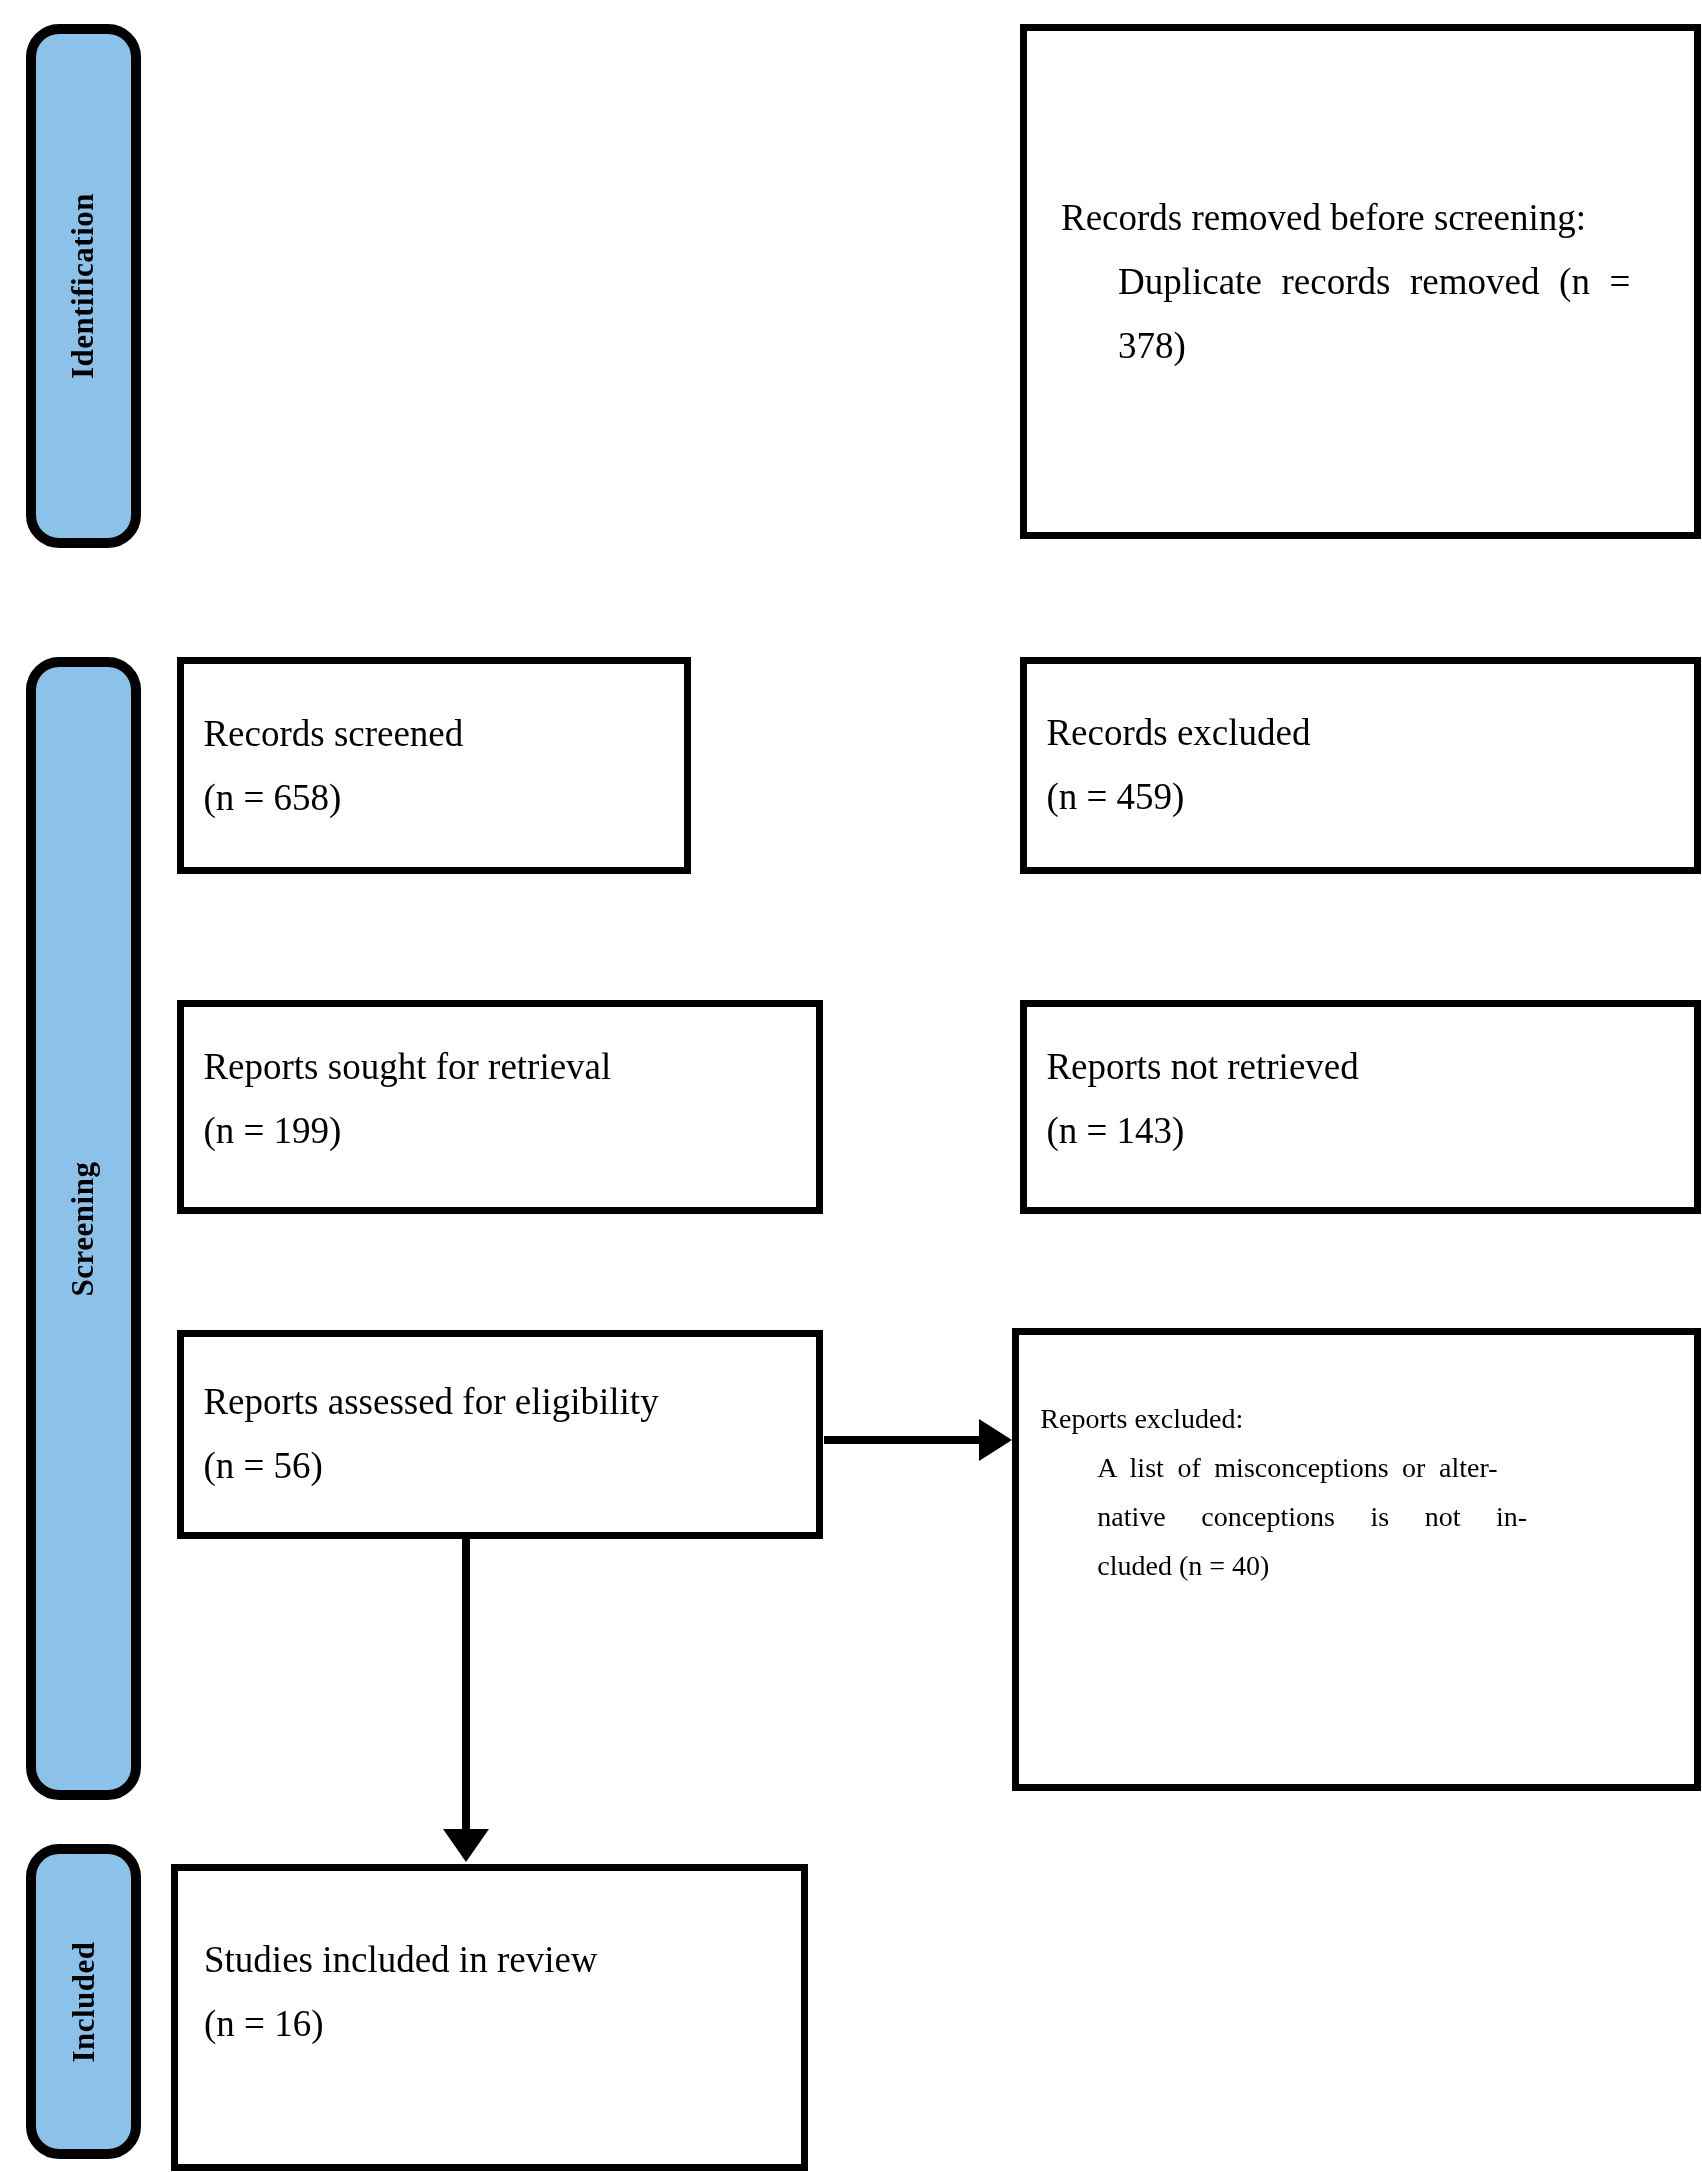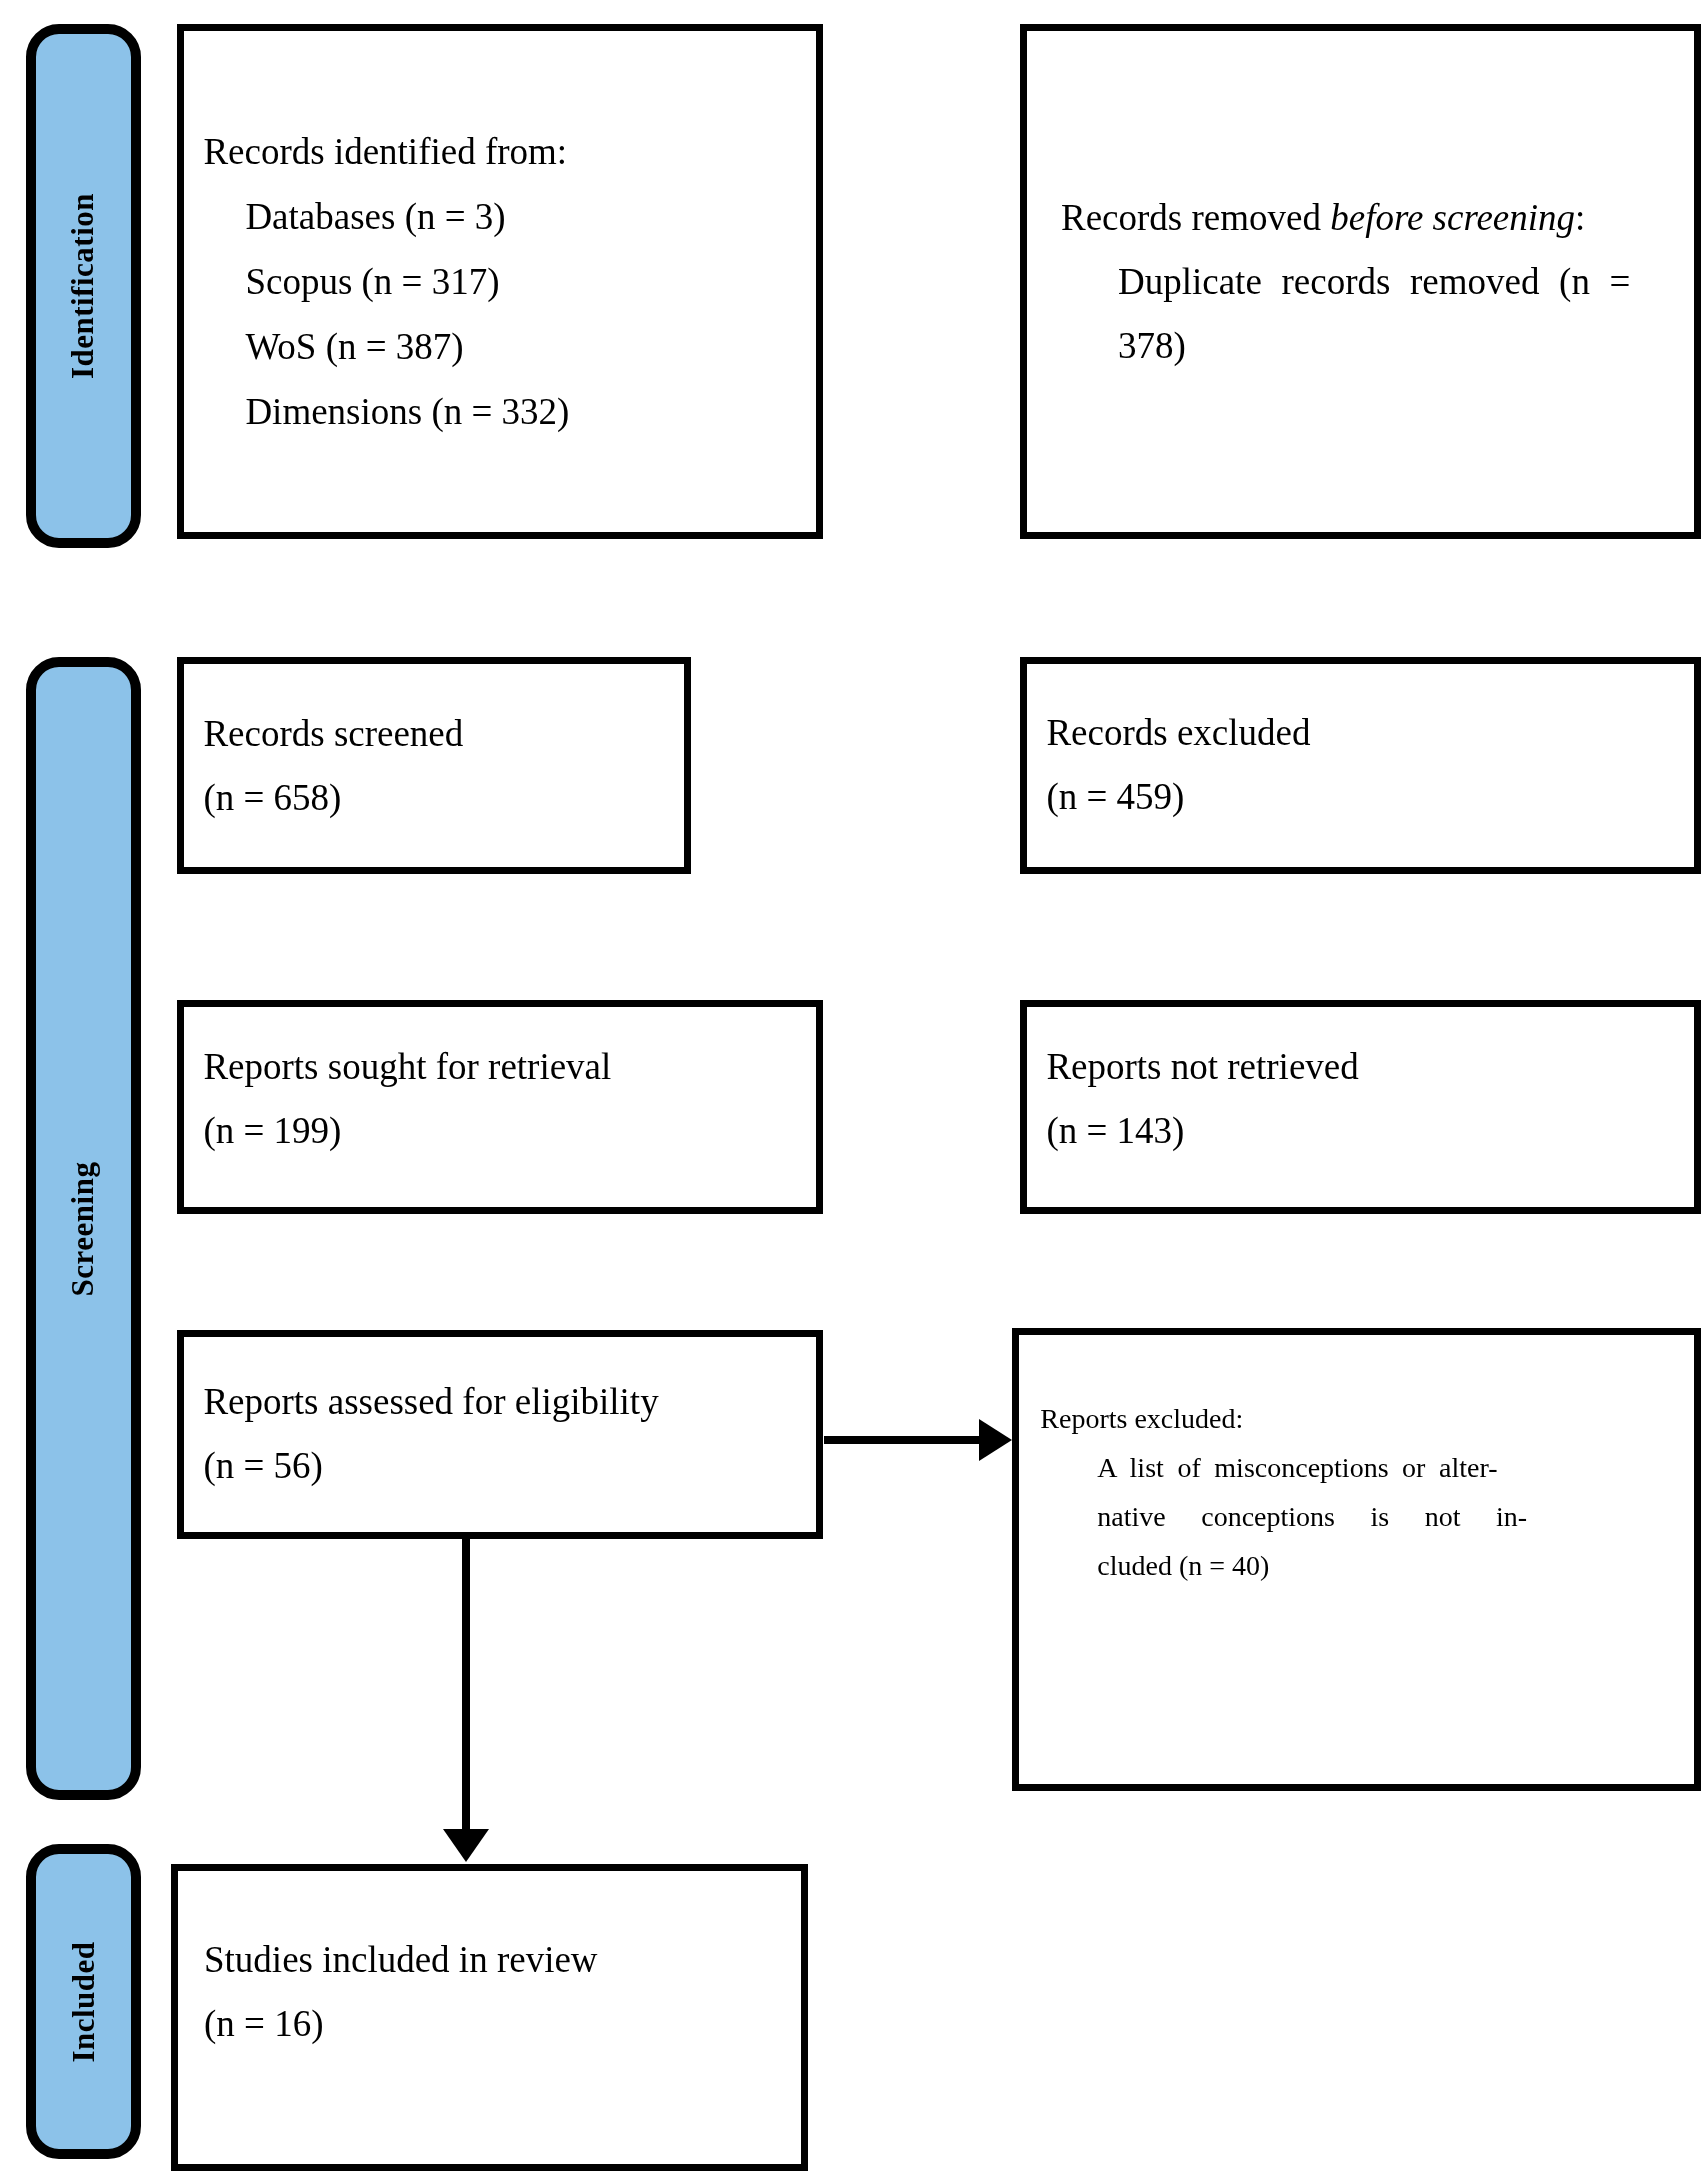--- a/index.html
+++ b/index.html
@@ -44,21 +44,21 @@
     position: absolute;
     background: #ffffff;
     border: 7.6px solid #000000;
     box-sizing: border-box;
     font-size: 37px;
     line-height: 64px;
   }
   .box .line { white-space: nowrap; }
   .indent  { margin-left: 57px; }
   .indent2 { margin-left: 42px;  }
-  .italic  { font-style: italic; }
+  .italic  { }
   .ws-a { word-spacing: 6.6px; }
   .ws-b { word-spacing: 28.5px; }
   .ws-c { word-spacing: 10.4px; }
 
   .box-identified      { left: 177px;  top: 24px;   width: 646px; height: 515px; padding: 88px 19px 0 19.4px; line-height: 65px; }
   .box-removed         { left: 1020px; top: 24px;   width: 681px; height: 515px; padding: 0 19px 0 34px;
                          display: flex; flex-direction: column; justify-content: center; }
   .box-screened        { left: 177px;  top: 657px; width: 514px; height: 217px;  padding: 38px 19px 0 19.4px; }
   .box-records-excluded{ left: 1020px; top: 657px; width: 681px; height: 217px;  padding: 37px 19px 0 19.4px; }
   .box-sought          { left: 177px;  top: 1000px; width: 646px; height: 214px;  padding: 27.5px 19px 0 19.4px; }
@@ -95,27 +95,20 @@
   <div class="stage stage-identification">
     <span class="stage-label">Identification</span>
   </div>
   <div class="stage stage-screening">
     <span class="stage-label">Screening</span>
   </div>
   <div class="stage stage-included">
     <span class="stage-label">Included</span>
   </div>
 
-  <div class="box box-identified">
-    <div class="line">Records identified from:</div>
-    <div class="line indent2">Databases (n = 3)</div>
-    <div class="line indent2">Scopus (n = 317)</div>
-    <div class="line indent2">WoS (n = 387)</div>
-    <div class="line indent2">Dimensions (n = 332)</div>
-  </div>
 
   <div class="box box-removed">
     <div class="line">
       <span>Records removed </span><span class="italic">before screening</span><span>:</span>
     </div>
     <div class="line indent ws-c">Duplicate records removed (n =</div>
     <div class="line indent">378)</div>
   </div>
 
   <div class="box box-screened">

